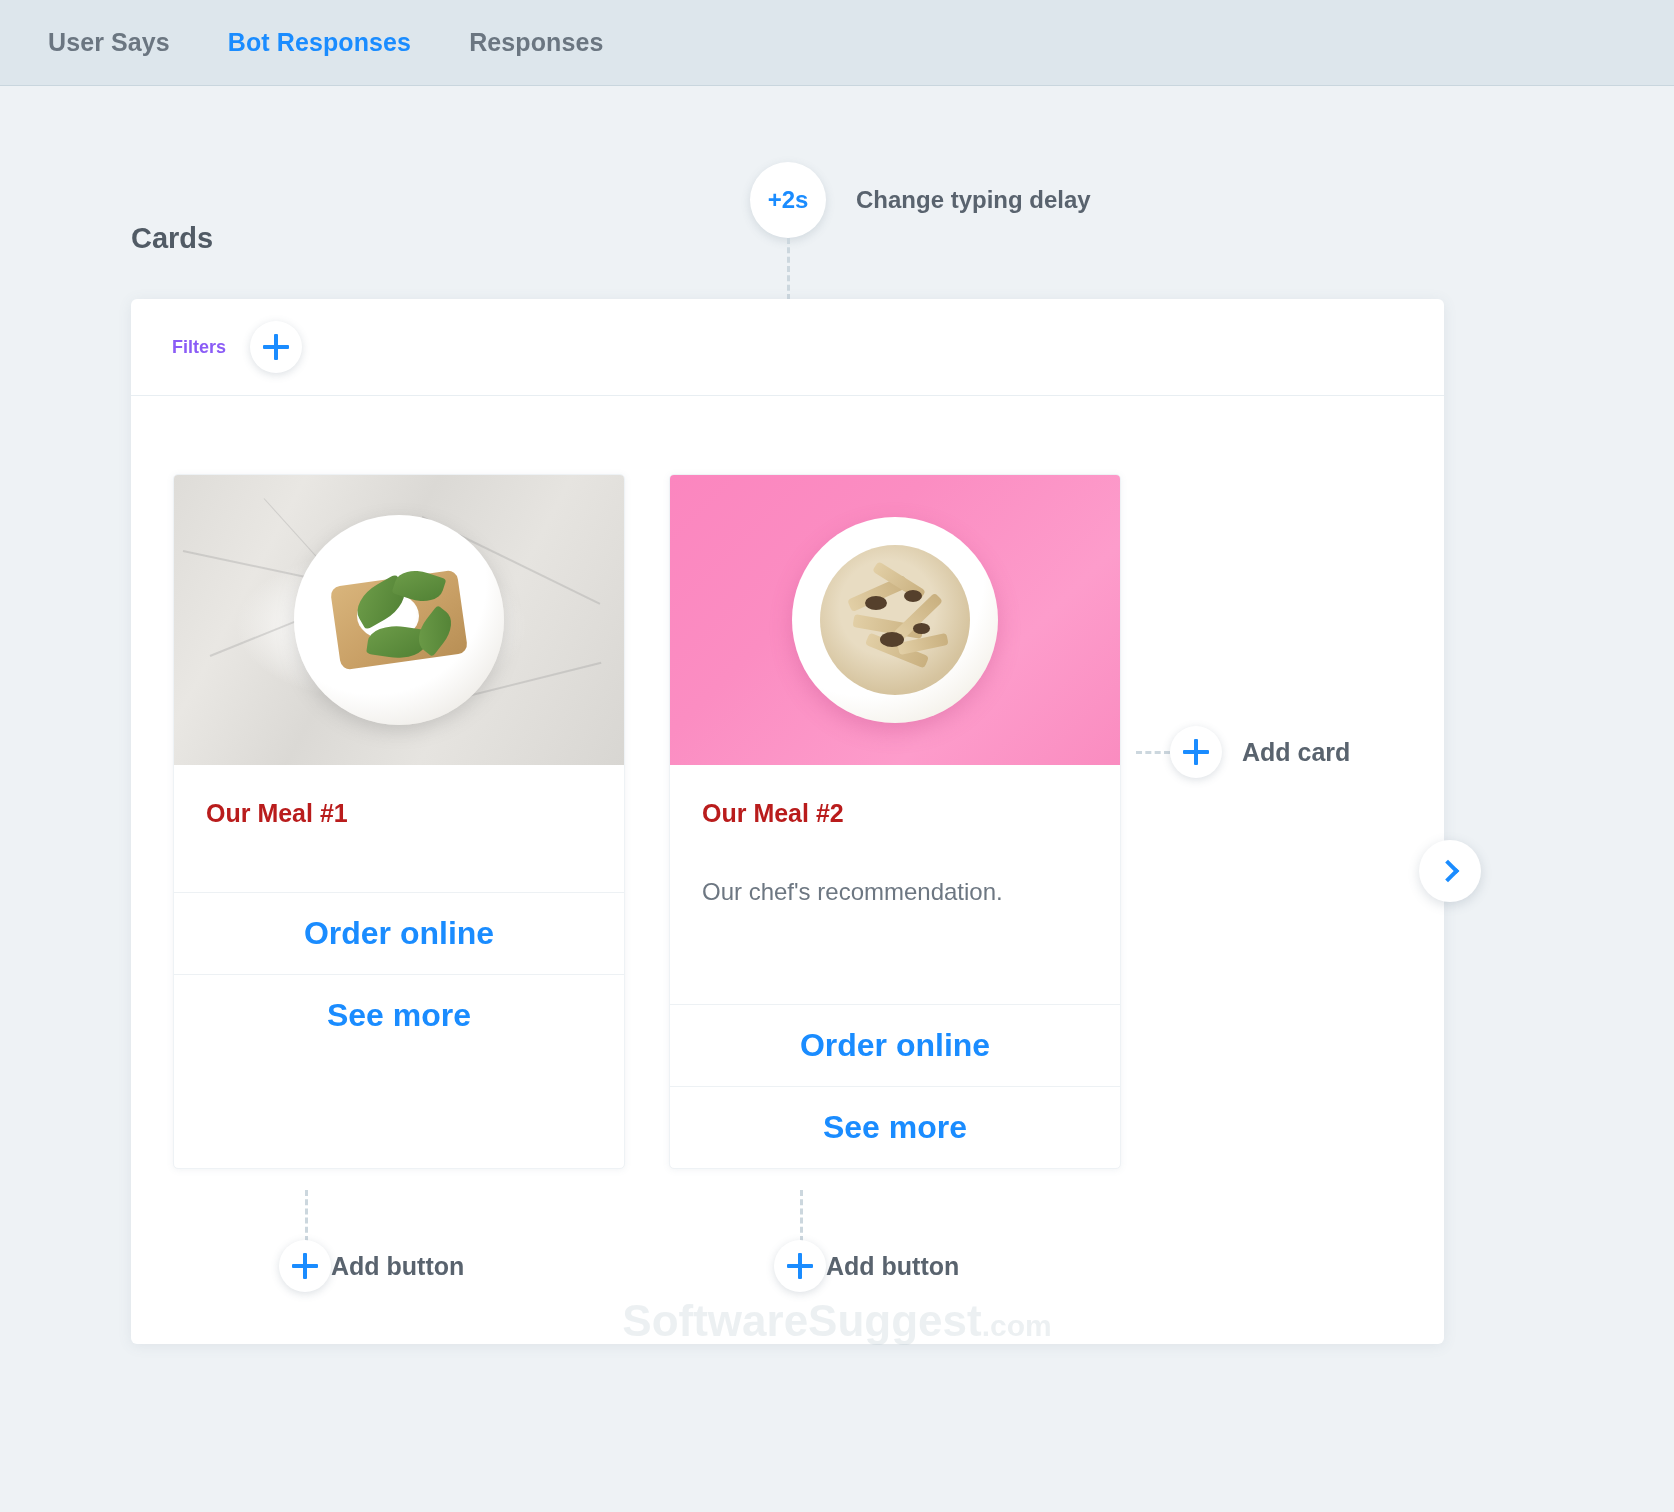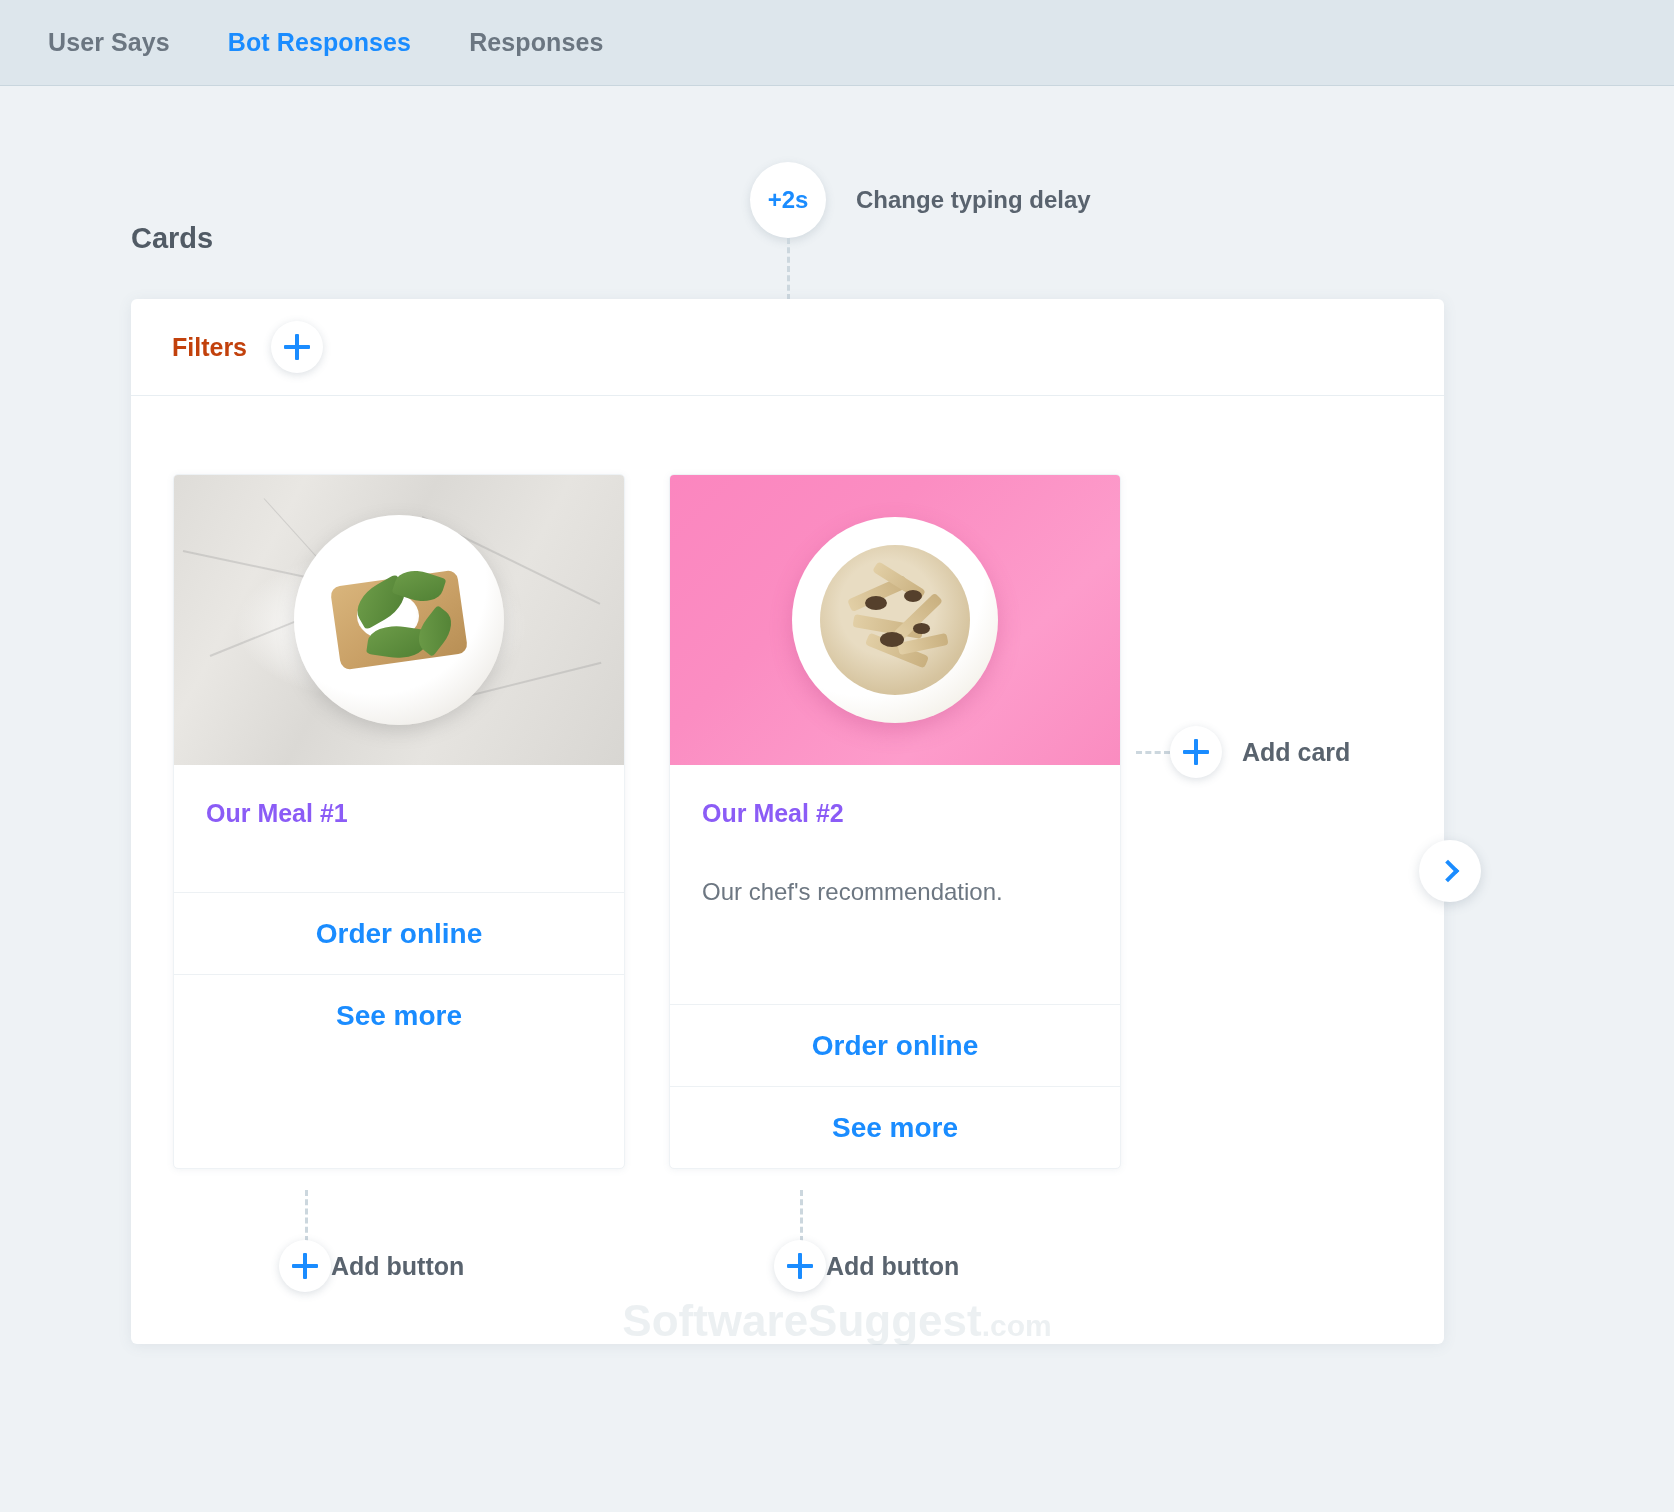--- a/index.html
+++ b/index.html
@@ -98,23 +98,23 @@
 
   .panel-header {
     height: 97px;
     border-bottom: 1px solid #e8eef2;
     display: flex;
     align-items: center;
     padding-left: 41px;
     gap: 24px;
   }
   .filters-label {
-    font-size: 25px;
-    font-weight: 700;
-    color: #c2410c;
+    font-size: 18px;
+    font-weight: 700;
+    color: #8b5cf6;
   }
   .circle-btn {
     width: 52px;
     height: 52px;
     border-radius: 50%;
     background: #fff;
     box-shadow: 0 2px 9px rgba(80,100,120,.20);
     display: flex;
     align-items: center;
     justify-content: center;
@@ -228,36 +228,36 @@
   .shroom {
     position: absolute;
     border-radius: 50%;
     background: #55402c;
   }
 
   .card-body { padding: 34px 32px 18px 32px; }
   .card-title {
     font-size: 25px;
     font-weight: 700;
-    color: #8b5cf6;
+    color: #b91c1c;
     margin-bottom: 46px;
   }
   .card-desc {
     font-size: 24px;
     color: #6d7782;
     line-height: 1.52;
     min-height: 112px;
   }
   .card-btn {
     border-top: 1px solid #edf1f4;
     height: 82px;
     display: flex;
     align-items: center;
     justify-content: center;
-    font-size: 28px;
+    font-size: 32px;
     font-weight: 700;
     color: #1a8cff;
     cursor: pointer;
   }
 
   
   .addcard-wrap {
     position: absolute;
     left: 1136px;
     top: 726px;

